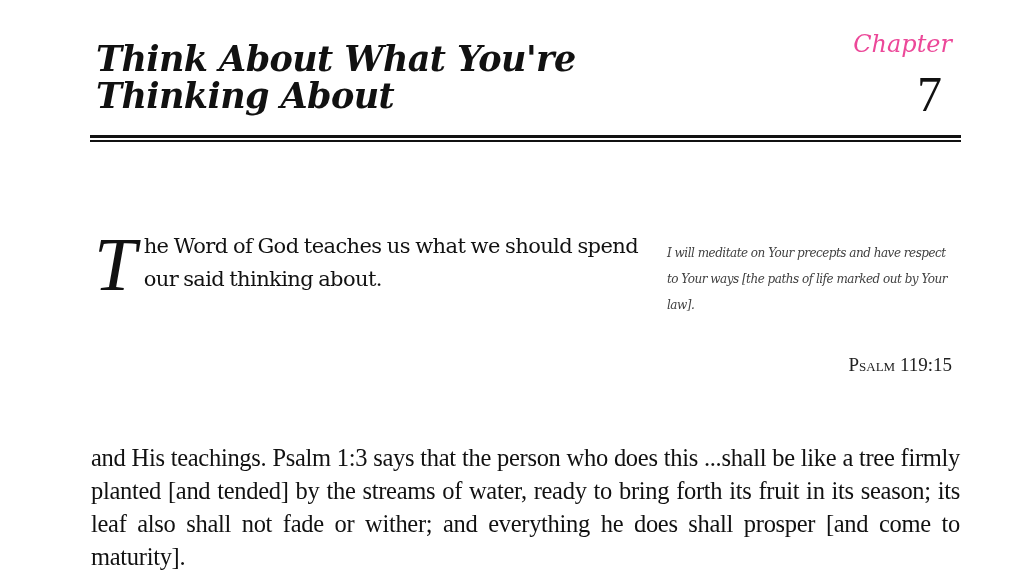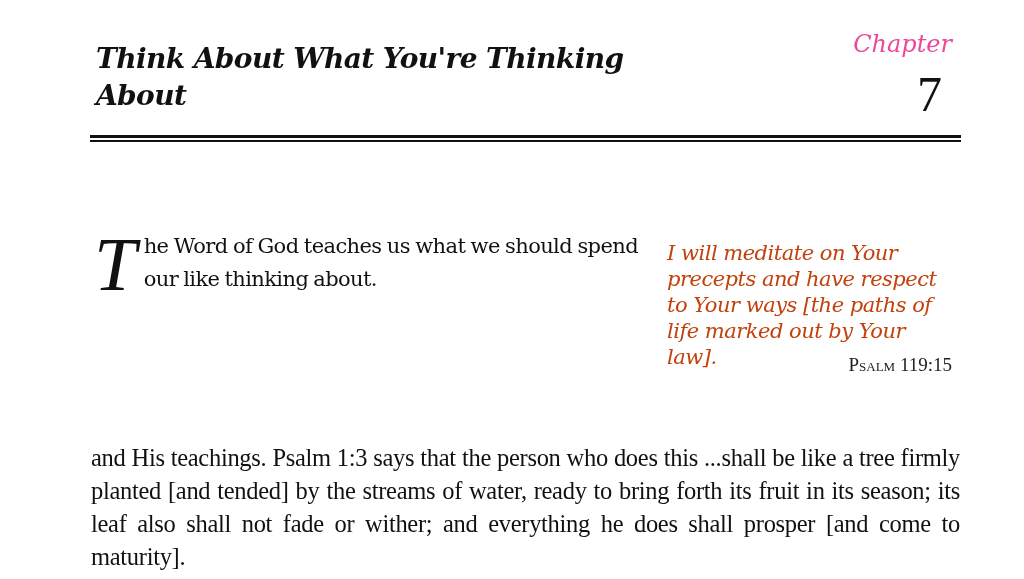--- a/index.html
+++ b/index.html
@@ -21,21 +21,21 @@
       width: 1024px; height: 579px;
     }
     .chapter-title {
       position: absolute;
       left: 96px;
       top: 40px;
       width: 620px;
       font-family: "DejaVu Serif", serif;
       font-style: italic;
       font-weight: bold;
-      font-size: 28px;
+      font-size: 35px;
       line-height: 37px;
       letter-spacing: -0.6px;
       color: #111;
     }
     .chapter-label {
       position: absolute;
       right: 72px;
       top: 30px;
       font-family: "DejaVu Serif", serif;
       font-style: italic;
@@ -117,24 +117,24 @@
       letter-spacing: -0.3px;
     }
     .full-width p { margin: 1px; text-align: justify; text-align-last: left; }
     .sidebar-quote {
       position: absolute;
       left: 667px;
       top: 240px;
       width: 290px;
       font-family: "DejaVu Serif", serif;
       font-style: italic;
-      font-size: 21px;
+      font-size: 12px;
       line-height: 26px;
       letter-spacing: -0.5px;
-      color: #c2410c;
+      color: #404040;
     }
     .quote-ref {
       position: absolute;
       right: 72px;
       top: 353px;
       font-family: "Liberation Serif", serif;
       font-size: 19px;
       line-height: 24px;
       color: #222;
       text-align: left;
@@ -152,21 +152,21 @@
   <div class="chapter-title">Think About What You're Thinking About</div>
 
   <div class="chapter-label">Chapter</div>
   <div class="chapter-number">7</div>
 
   <div class="rule-top"></div>
   <div class="rule-bottom"></div>
 
   <div class="col-main body-text">
     <p class="para">
-      <span class="dropcap">T</span><span>he Word of God teaches us what we should spend our like thinking about.</span>
+      <span class="dropcap">T</span><span>he Word of God teaches us what we should spend our said thinking about.</span>
     </p>
   </div>
 
   <div class="full-width">
     <p>and His teachings. Psalm 1:3 says that the person who does this ...shall be like a tree firmly planted [and tended] by the streams of water, ready to bring forth its fruit in its season; its leaf also shall not fade or wither; and everything he does shall prosper [and come to maturity].</p>
   </div>
 
   <div class="sidebar-quote">I will meditate on Your precepts and have respect to Your ways [the paths of life marked out by Your law].</div>
 
   <div class="quote-ref">

